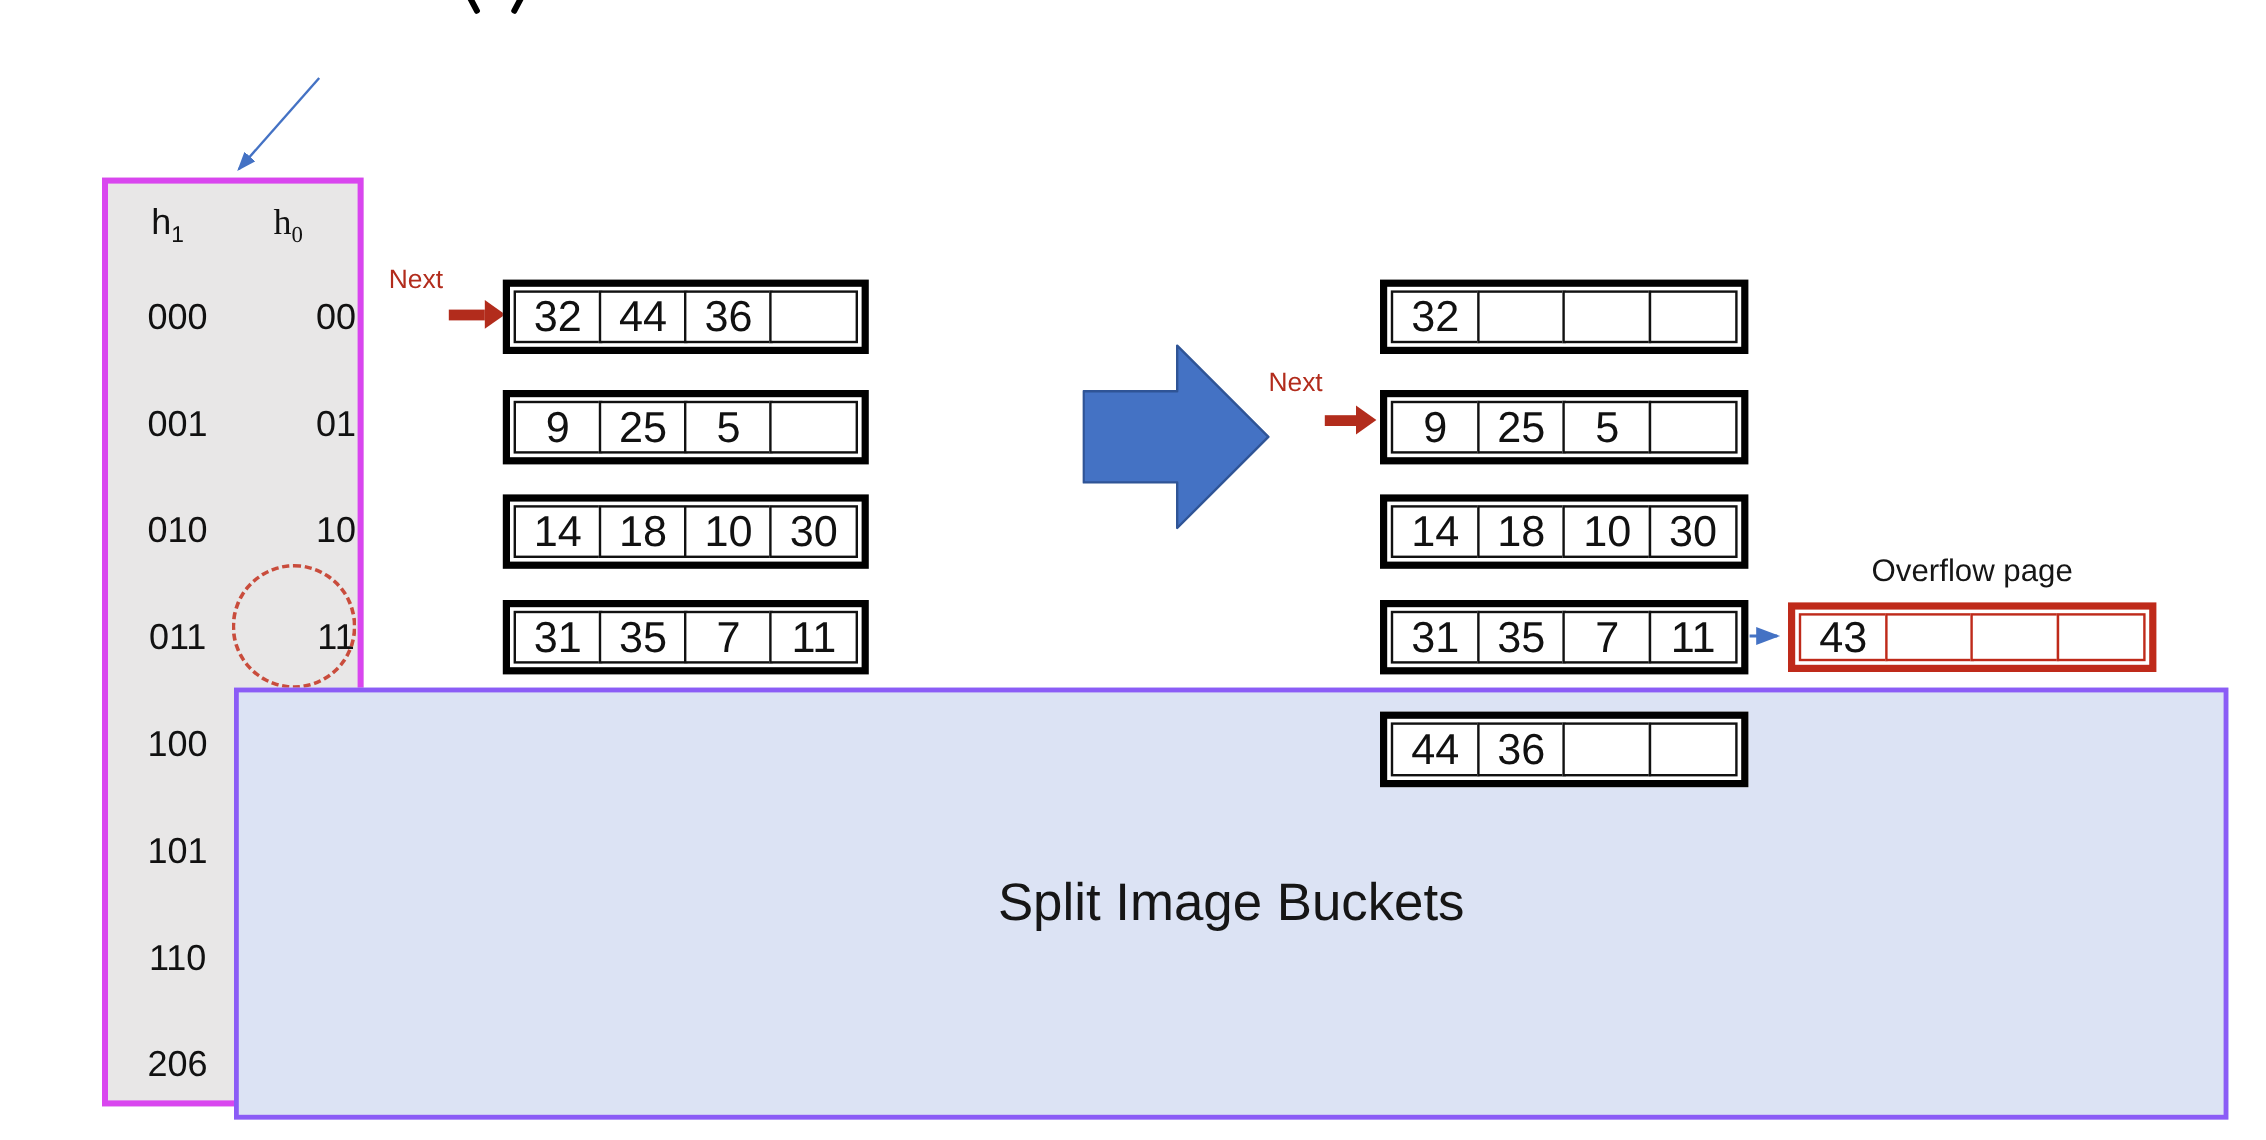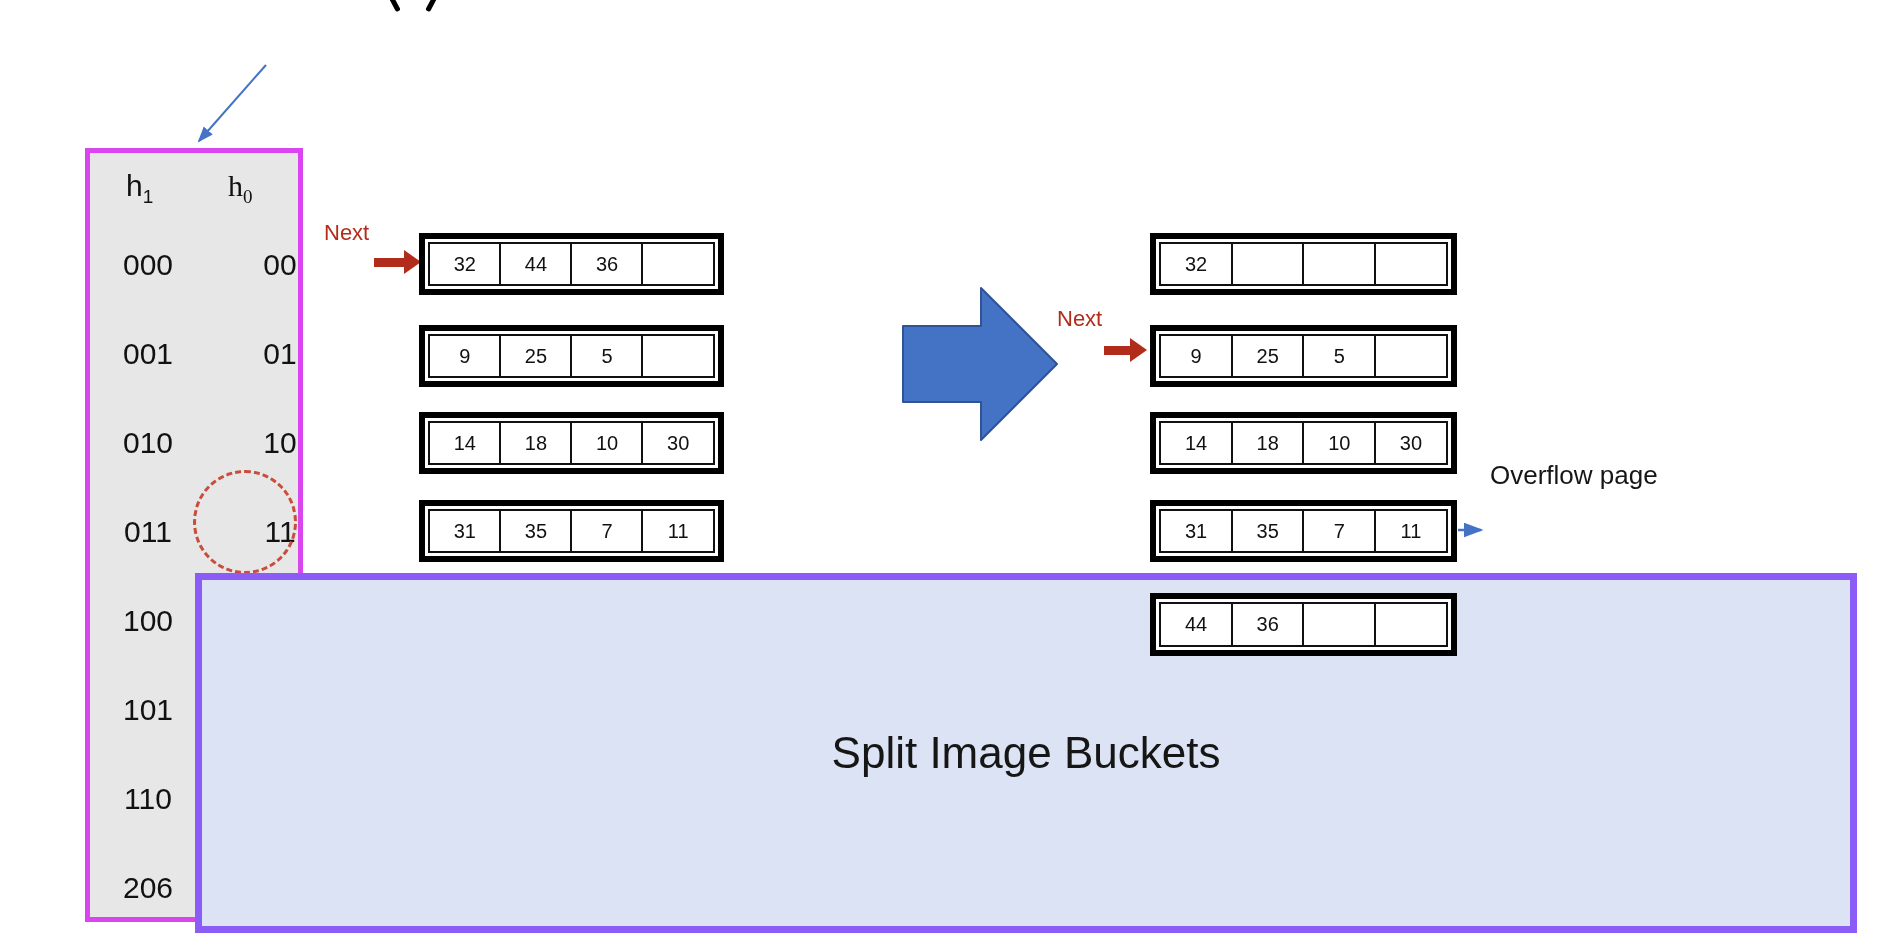--- a/index.html
+++ b/index.html
@@ -30,50 +30,50 @@
   .dir-h0 { left:154px; width:72px; }
 
   .dashed-circle {
     position:absolute; left:193px; top:470px; width:104px; height:104px;
     border:3px dashed #c94c3c; border-radius:50%; z-index:2; box-sizing:border-box;
   }
 
   
   .split-box {
     position:absolute; left:195px; top:573px; width:1662px; height:360px;
-    background:#dce3f4; border:7px solid #8b5cf6; box-sizing:border-box; z-index:3;
+    background:#dce3f4; border:4px solid #8b5cf6; box-sizing:border-box; z-index:3;
     display:flex; align-items:center; justify-content:center;
   }
   .split-box .label { font-size:44px; color:#161616; }
 
   
   .bucket {
     position:absolute; background:#fff; border:6px solid #000; box-sizing:border-box;
     display:flex; padding:3px; z-index:4;
   }
   .bucket .cell {
     flex:1; border:2.5px solid #111; margin-left:-2.5px;
     display:flex; align-items:center; justify-content:center;
-    font-size:20px; color:#111; background:#fff;
+    font-size:36px; color:#111; background:#fff;
   }
   .bucket .cell:first-child { margin-left:0; }
   .bucket.overflow { border-color:#bf2a1a; }
   .bucket.overflow .cell { border-color:#bf2a1a; }
 
   .next-label { position:absolute; font-size:22px; color:#b22c1c; z-index:4; }
 
   .red-arrow { position:absolute; display:flex; align-items:center; z-index:4; height:24px; }
   .red-arrow .shaft { width:30px; height:9px; background:#b22c1c; }
   .red-arrow .head {
     width:0; height:0; border-top:12px solid transparent;
     border-bottom:12px solid transparent; border-left:17px solid #b22c1c;
   }
 
   .overflow-label {
-    position:absolute; left:1490px; top:460px; width:307px; 
+    position:absolute; left:1490px; top:460px; width:307px; text-align:center;
     font-size:26px; color:#161616; z-index:4;
   }
 </style>
 </head>
 <body>
 
 <div class="canvas">
 
   <div class="paren-mark paren-left"></div>
   <div class="paren-mark paren-right"></div>
@@ -182,14 +182,20 @@
     <div class="cell">36</div>
     <div class="cell"></div>
     <div class="cell"></div>
   </div>
 
   <svg class="svg-abs" style="left:1455px; top:517px;" width="40" height="26">
     <line x1="3" y1="13" x2="26" y2="13" stroke="#4472c4" stroke-width="2.5" marker-end="url(#arrowblue)"></line>
   </svg>
 
   <div class="overflow-label">Overflow page</div>
+  <div class="bucket overflow" style="left:1490px; top:502px; width:307px; height:58px;">
+    <div class="cell">43</div>
+    <div class="cell"></div>
+    <div class="cell"></div>
+    <div class="cell"></div>
+  </div>
 
 </div>
 
 </body></html>

